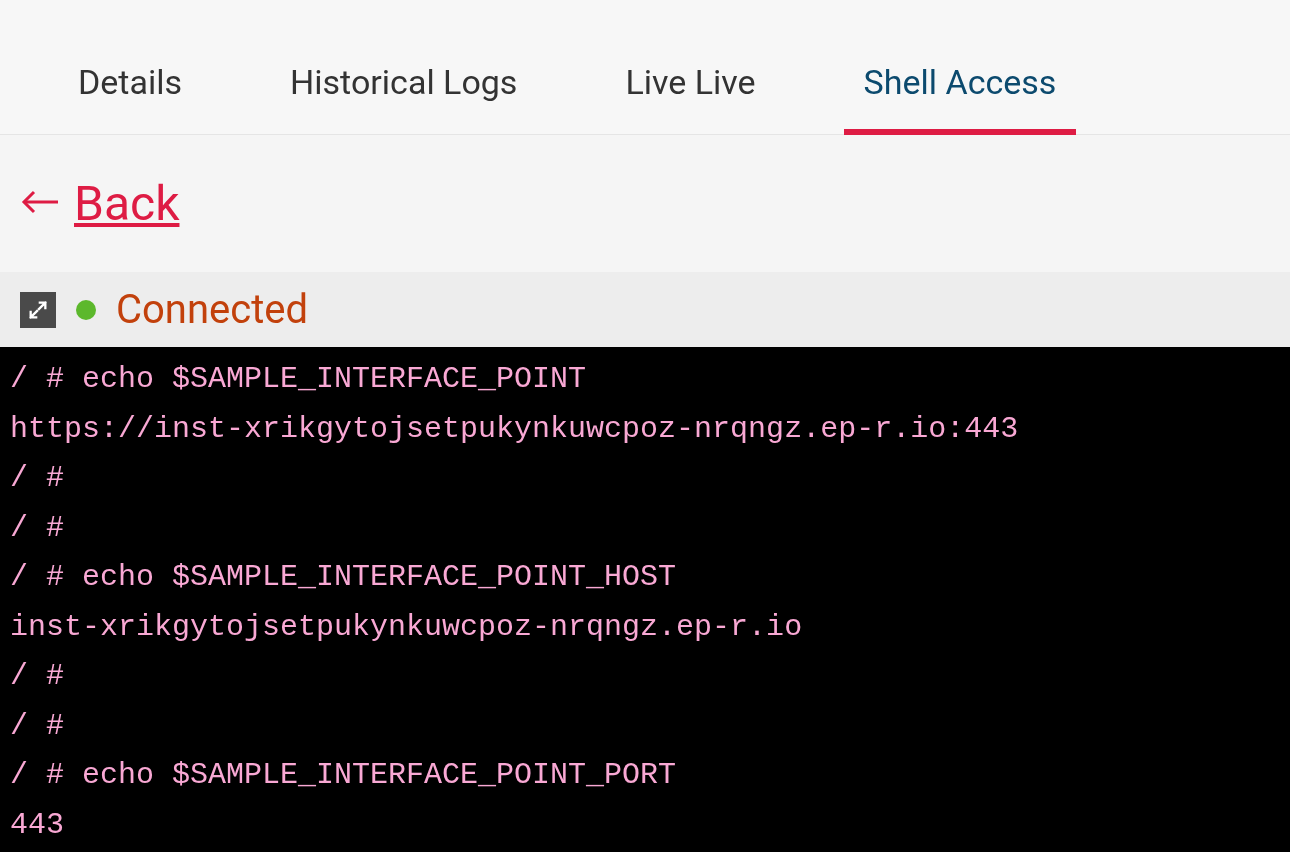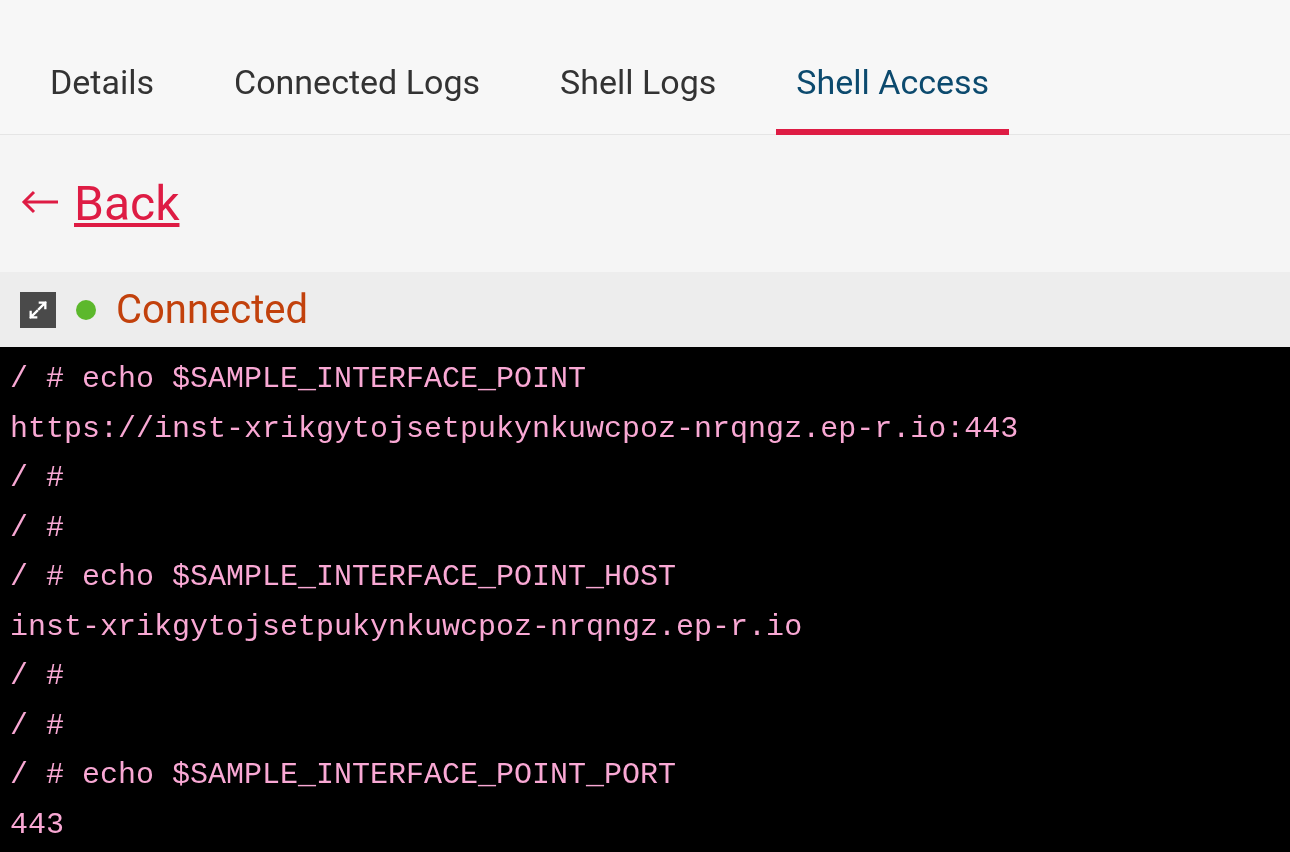--- a/index.html
+++ b/index.html
@@ -21,20 +21,21 @@
     border-bottom: 1px solid #e5e5e5;
     height: 135px;
   }
   .tab {
     font-size: 34px;
     color: #333;
     padding-bottom: 32px;
     cursor: pointer;
     position: relative;
     white-space: nowrap;
+    margin-left: 28px;
   }
   .tab.active {
     color: #0c4a6e;
   }
   .tab.active::after {
     content: "";
     position: absolute;
     left: -20px;
     right: -20px;
     bottom: -1px;
@@ -101,22 +102,22 @@
     margin: 0 0 0 0;
     min-height: 505px;
   }
   .terminal .line { white-space: pre; }
 </style>
 </head>
 <body>
 
 <div class="tab-bar">
   <div class="tab">Details</div>
-  <div class="tab">Connected Logs</div>
-  <div class="tab">Shell Logs</div>
+  <div class="tab">Historical Logs</div>
+  <div class="tab">Live Live</div>
   <div class="tab active">Shell Access</div>
 </div>
 
 <div class="back-row">
   <span class="back-arrow">
     <svg width="40" height="28" viewBox="0 0 40 28" fill="none">
       <line x1="4" y1="14" x2="38" y2="14" stroke="#de1c44" stroke-width="3"></line>
       <polyline points="14,4 4,14 14,24" fill="none" stroke="#de1c44" stroke-width="3"></polyline>
     </svg>
   </span>

